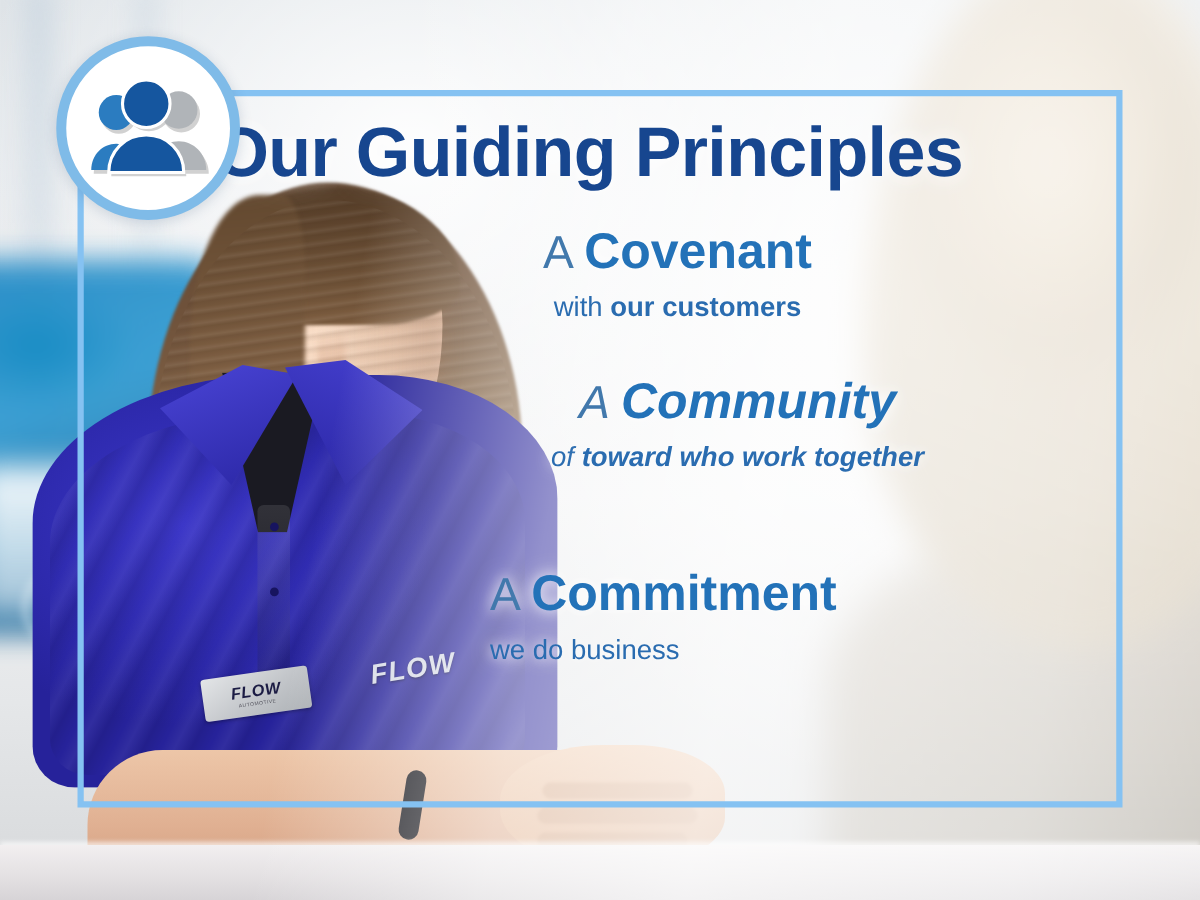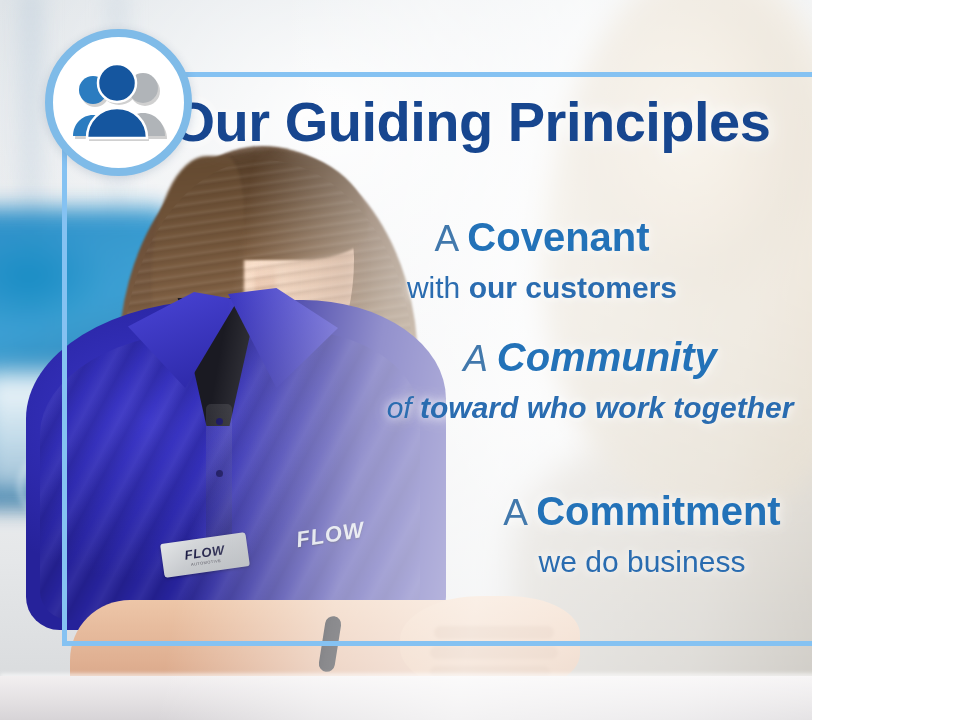--- a/index.html
+++ b/index.html
@@ -6,21 +6,21 @@
     margin: 0;
     padding: 0;
     background: #ffffff;
   }
   body {
     font-family: "Liberation Sans", sans-serif;
   }
 
   .poster {
     position: relative;
-    width: 812px;
+    width: 960px;
     height: 720px;
     overflow: hidden;
     background: #e9edf0;
   }
 
   
   .photo {
     position: absolute;
     inset: 0;
     overflow: hidden;
@@ -327,46 +327,46 @@
     left: 0; right: 18px; top: 22px;
     text-align: center;
     font-size: 56px;
     font-weight: bold;
     color: #17468f;
     letter-spacing: -0.5px;
     line-height: 1;
     text-shadow: 0 0 14px rgba(255,255,255,.85), 0 0 26px rgba(255,255,255,.7);
   }
 
-  .principle { position: absolute; margin-top: 36px; }
+  .principle { position: absolute; }
   .p-head {
     font-size: 40px;
     line-height: 1.05;
     color: #2372b8;
     white-space: nowrap;
     text-shadow: 0 0 10px rgba(255,255,255,.85), 0 0 20px rgba(255,255,255,.7);
   }
   .p-head .art { font-weight: normal; color: #4178ac; font-size: 37px; }
   .p-head .word { font-weight: bold; }
   .p-sub {
-    font-size: 30px;
+    font-size: 22px;
     line-height: 1.33;
     color: #2a6cb0;
     font-weight: normal;
     text-shadow: 0 0 9px rgba(255,255,255,.88), 0 0 18px rgba(255,255,255,.72);
   }
   .p-sub b { font-weight: bold; }
 
   .p1 { left: 230px; top: 108px; width: 500px; text-align: center; }
   .p1 .p-sub { margin-top: 9px; }
 
   .p2 { left: 268px; top: 228px; width: 520px; text-align: center; font-style: italic; }
   .p2 .p-sub { margin-top: 9px; }
 
-  .p3 { left: 330px; top: 382px; width: 500px; text-align: center; }
+  .p3 { left: 330px; top: 382px; width: 500px; text-align: left; }
   .p3 .p-sub { margin-top: 9px; }
 </style>
 </head>
 <body>
 
 <div class="poster">
 
   <div class="photo">
     <div class="bg-base"></div>
     <div class="mullion m1"></div>

